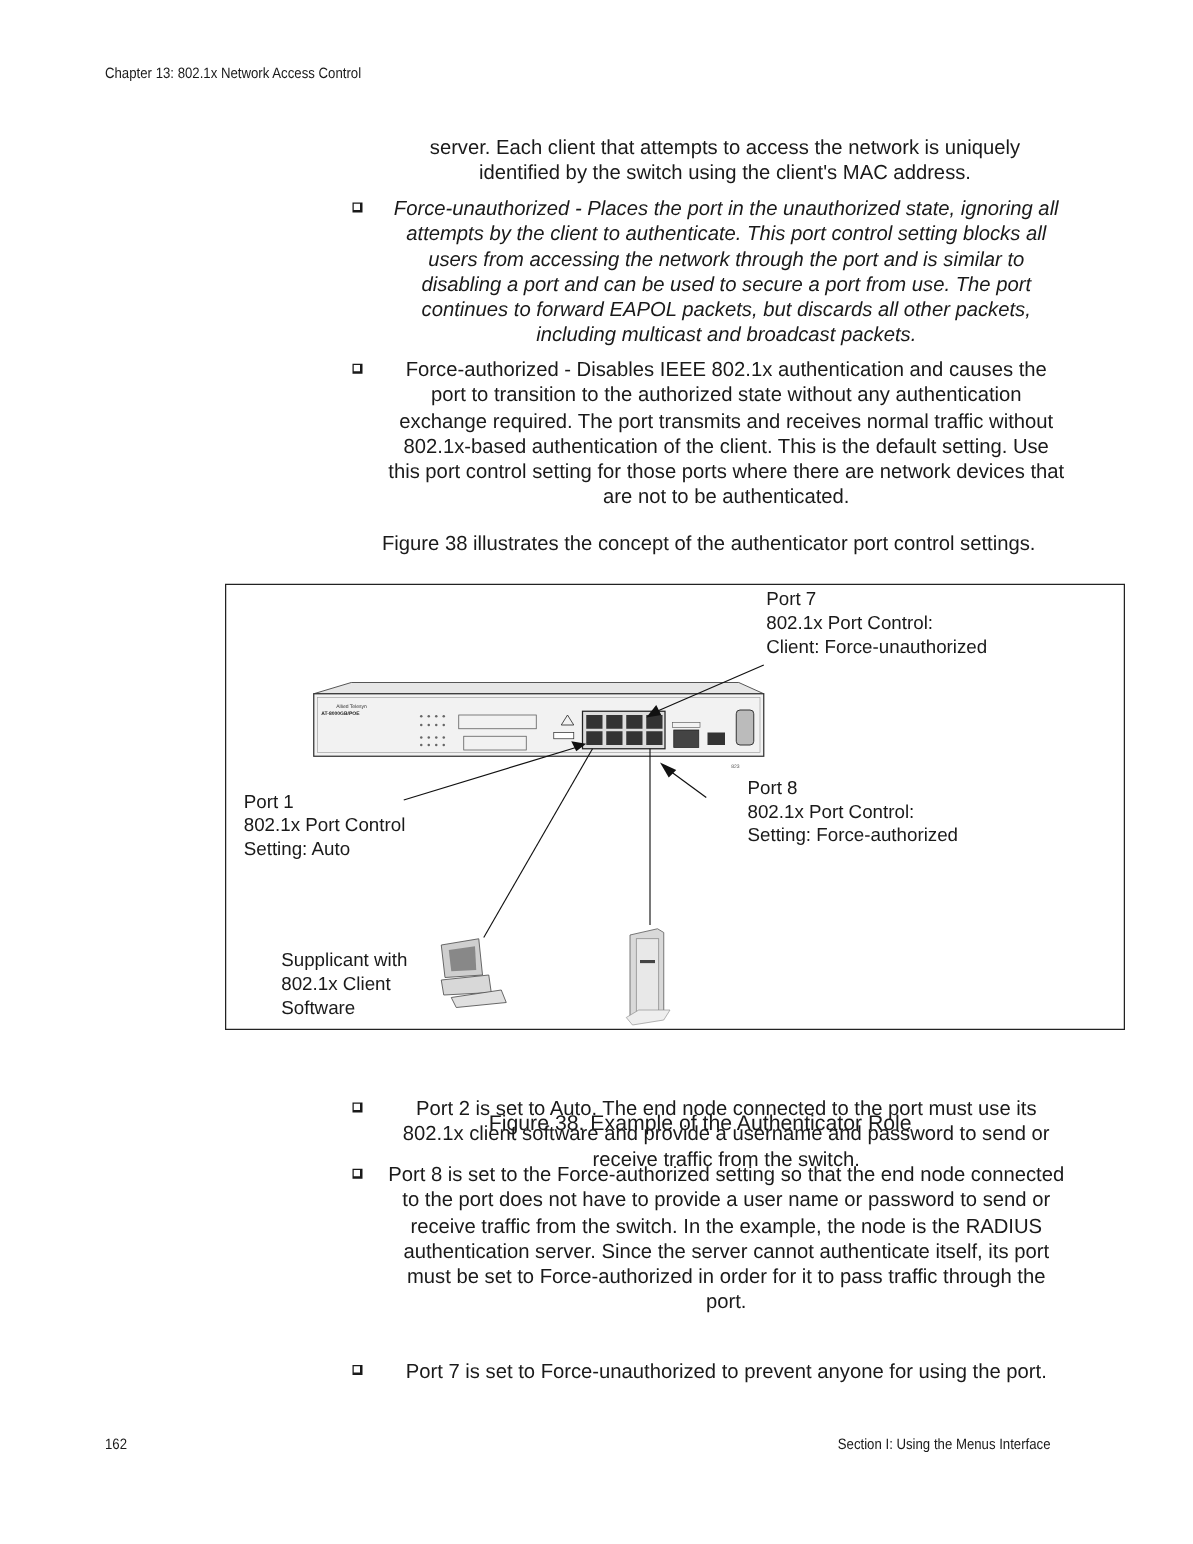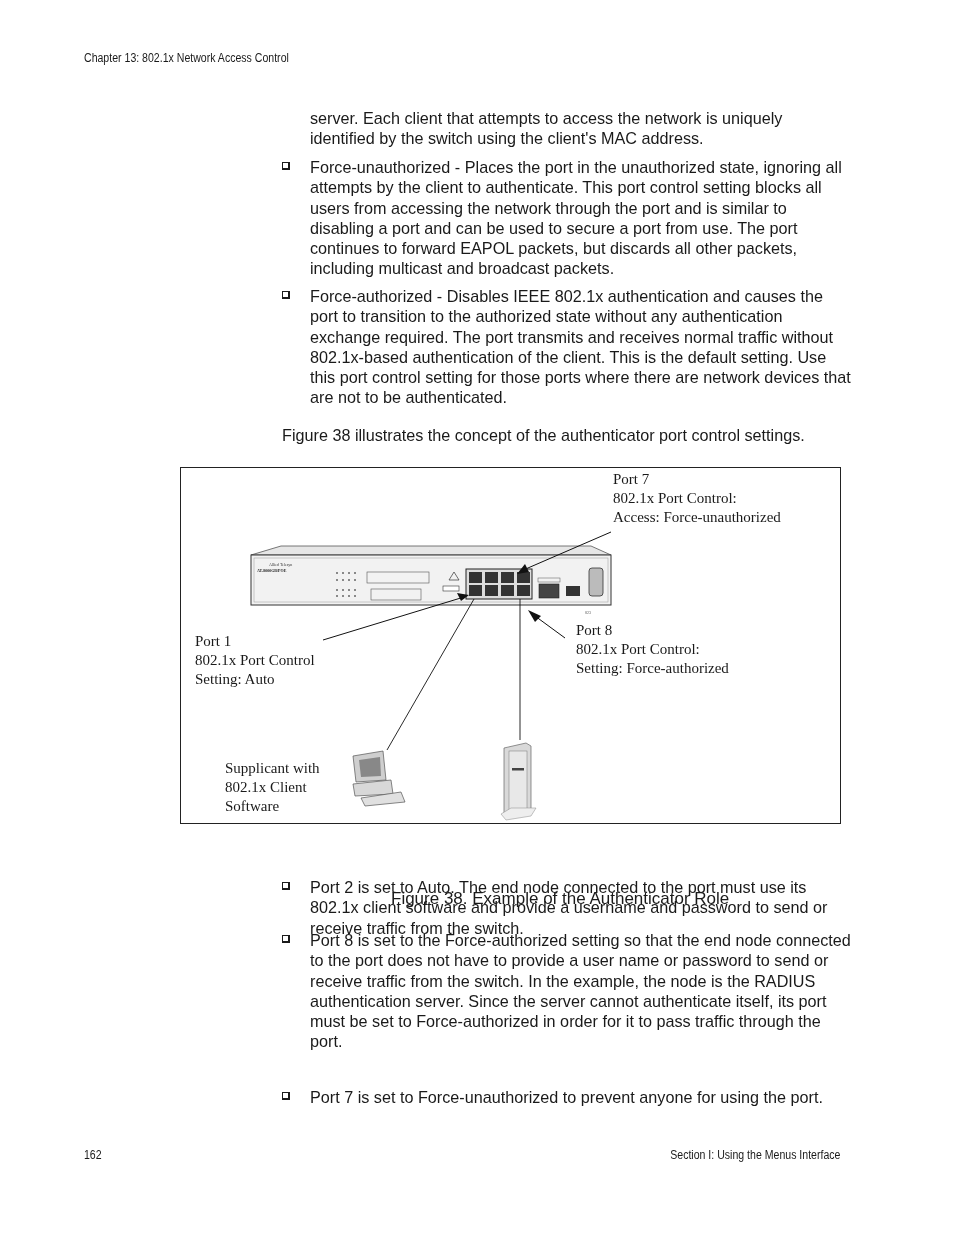--- a/index.html
+++ b/index.html
@@ -1,41 +1,41 @@
 <!DOCTYPE html>
 <html><head>
 <meta charset="utf-8">
 <style>
   html, body { margin:0; padding:0; background:#ffffff; }
   body { width:954px; height:1235px; position:relative; overflow:hidden; font-family:"Liberation Sans", sans-serif; color:#1a1a1a; }
   .header { position:absolute; left:84px; top:51px; font-size:12px; transform:scaleX(0.88); transform-origin:left top; }
   .footer-left { position:absolute; left:84px; top:1148px; font-size:12px; transform:scaleX(0.88); transform-origin:left top; }
   .footer-right { position:absolute; right:114px; top:1148px; font-size:12px; transform:scaleX(0.88); transform-origin:right top; }
-  .body-text { font-size:16.2px; line-height:20.3px; }
+  .body-text { font-size:16.2px; line-height:20.3px;text-align:center; }
   .para { position:absolute; left:310px; width:540px; }
   .bullet { position:absolute; left:282px; width:570px; }
   .bullet .box { position:absolute; left:0; top:5px; width:8px; height:8px; border:1px solid #1a1a1a; border-right-width:2px; border-bottom-width:2px; box-sizing:border-box; }
   .bullet .btext { margin-left:28px; }
   .intro { position:absolute; left:282px; width:570px; }
-  .figure { position:absolute; left:180px; top:467px; width:661px; height:357px; border:1px solid #222; box-sizing:border-box;font-family:Liberation Serif, serif; }
+  .figure { position:absolute; left:180px; top:467px; width:720px; height:357px; border:1px solid #222; box-sizing:border-box; }
   .figure svg { position:absolute; left:0; top:0; }
   .flabel { position:absolute; font-size:15px; line-height:19px; white-space:nowrap; }
   .caption { position:absolute; left:391px; top:841px; font-size:17px;margin-top:48px; }
 </style>
 </head>
 <body>
 
 <div class="header">Chapter 13: 802.1x Network Access Control</div>
 
 <div class="para body-text" style="top:108px;">
   <div>server. Each client that attempts to access the network is uniquely</div>
   <div>identified by the switch using the client's MAC address.</div>
 </div>
 
-<div class="bullet body-text" style="top:157px; width:570px;">
+<div class="bullet body-text" style="top:157px; width:570px;font-style:italic;">
   <span class="box"></span>
   <div class="btext">Force-unauthorized - Places the port in the unauthorized state, ignoring all attempts by the client to authenticate. This port control setting blocks all users from accessing the network through the port and is similar to disabling a port and can be used to secure a port from use. The port continues to forward EAPOL packets, but discards all other packets, including multicast and broadcast packets.</div>
 </div>
 
 <div class="bullet body-text" style="top:286px;">
   <span class="box"></span>
   <div class="btext">Force-authorized - Disables IEEE 802.1x authentication and causes the port to transition to the authorized state without any authentication exchange required. The port transmits and receives normal traffic without 802.1x-based authentication of the client. This is the default setting. Use this port control setting for those ports where there are network devices that are not to be authenticated.</div>
 </div>
 
 <div class="intro body-text" style="top:425px;">Figure 38 illustrates the concept of the authenticator port control settings.</div>
@@ -114,28 +114,28 @@
       <polygon points="323,280 345,275 350,278 350,343 328,348 323,345" fill="#d9d9d9" stroke="#666" stroke-width="0.7"></polygon>
       <rect x="328" y="283" width="18" height="62" fill="#e8e8e8" stroke="#777" stroke-width="0.5"></rect>
       <rect x="331" y="300" width="12" height="2.5" fill="#444"></rect>
       <polygon points="320,346 330,340 355,340 350,348 325,352" fill="#eee" stroke="#888" stroke-width="0.5"></polygon>
     </g>
   </svg>
 
   <div class="flabel" style="left:432px; top:2px;">
     <div>Port 7</div>
     <div>802.1x Port Control:</div>
-    <div>Access: Force-unauthorized</div>
+    <div>Client: Force-unauthorized</div>
   </div>
   <div class="flabel" style="left:14px; top:164px;">
     <div>Port 1</div>
     <div>802.1x Port Control</div>
     <div>Setting: Auto</div>
   </div>
-  <div class="flabel" style="left:395px; top:153px;">
+  <div class="flabel" style="left:417px; top:153px;">
     <div>Port 8</div>
     <div>802.1x Port Control:</div>
     <div>Setting: Force-authorized</div>
   </div>
   <div class="flabel" style="left:44px; top:291px;">
     <div>Supplicant with</div>
     <div>802.1x Client</div>
     <div>Software</div>
   </div>
 </div>

